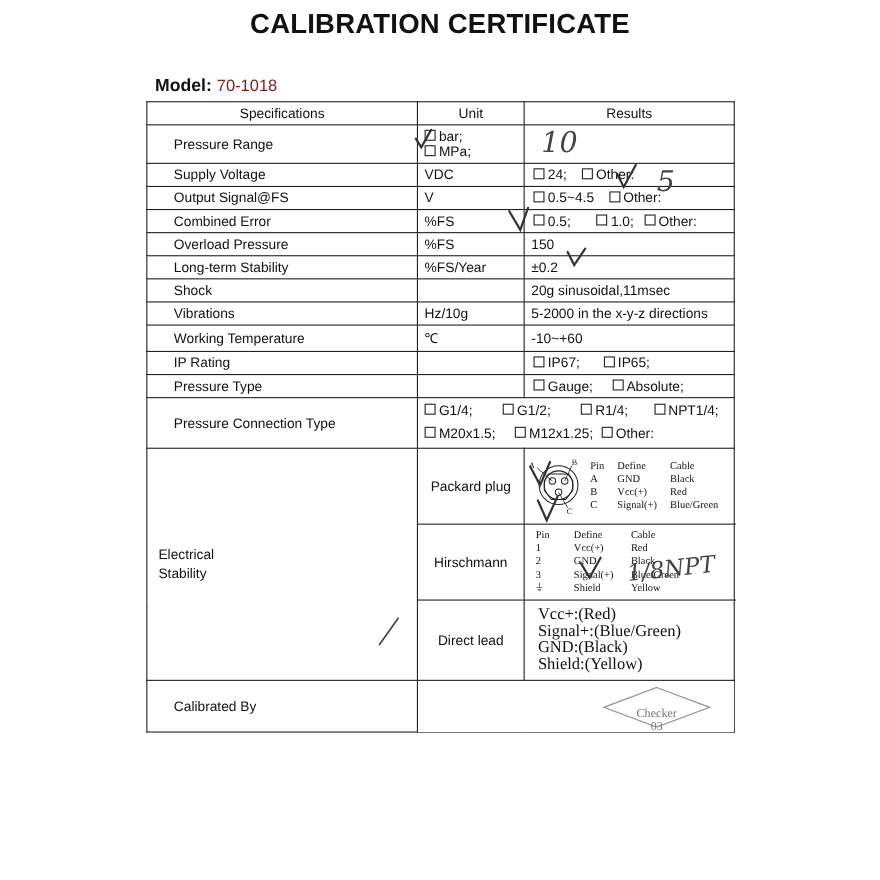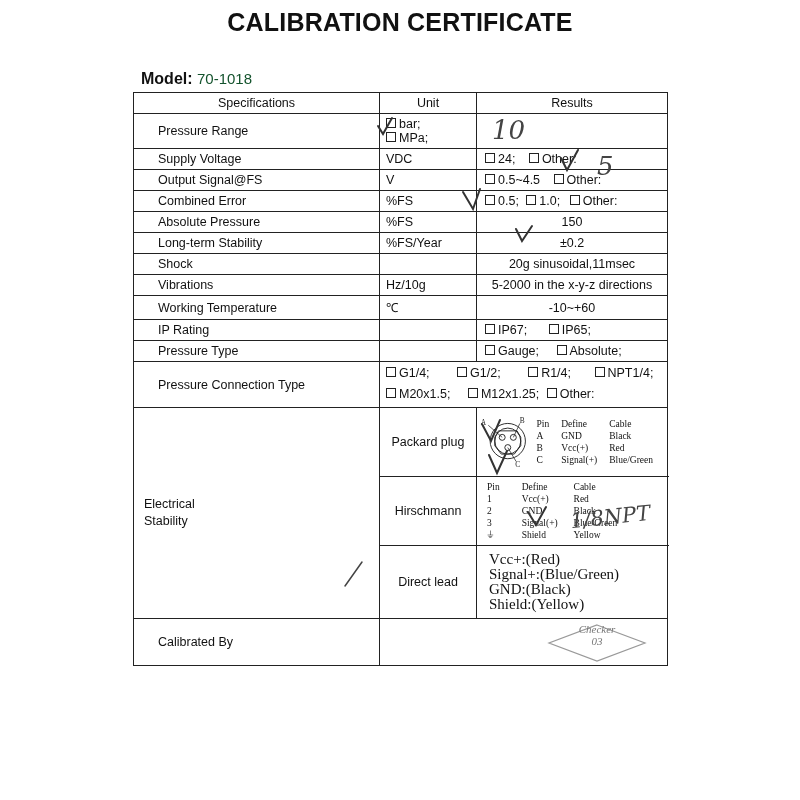--- a/index.html
+++ b/index.html
@@ -37,21 +37,21 @@
   }
   .modelrow {
     position: absolute;
     left: 141px; top: 70px;
     font-size: 16px;
     font-weight: bold;
   }
   .modelval {
     font-weight: normal;
     font-size: 15px;
-    color: #14532d;
+    color: #7f1d1d;
   }
   table.cert {
     position: absolute;
     left: 133px; top: 92px;
     width: 534px;
     border-collapse: collapse;
     table-layout: fixed;
   }
   table.cert td {
     border: 1px solid #222;
@@ -66,21 +66,21 @@
   .hdr td {
     text-align: center;
     font-size: 13px;
     padding-top: 5px;
     padding-bottom: 5px;
   }
   .spec-label {
     padding-left: 24px !important;
     font-size: 13px;
   }
-  .res-center { text-align: center; }
+  .res-center { text-align: left; }
   .res-left { text-align: left; padding-left: 8px !important; }
   .small { font-size: 11.5px; }
   .cb {
     display: inline-block;
     width: 8px; height: 8px;
     border: 1px solid #222;
     margin-right: 3px;
     vertical-align: 0px;
     background: #fff;
   }
@@ -129,23 +129,22 @@
     top: 4px;
     width: 100px;
     height: 40px;
     color: #777;
     font-family: "Liberation Serif", serif;
     font-size: 11px;
     text-align: center;
   }
   .checker .cktext {
     position: absolute;
-    left: 0; top: 0; width: 100px;
+    left: 0; top: 20px; width: 100px;
     line-height: 12px;
-    font-style: italic;
   }
   svg.overlay {
     position: absolute;
     left: 0; top: 0;
     width: 800px; height: 800px;
     pointer-events: none;
   }
 </style>
 </head>
 <body>
@@ -195,28 +194,28 @@
         <td class="small res-left">
           <span class="opt"><span class="cb"></span><span>0.5~4.5</span></span>
           <span class="opt"><span class="cb"></span><span>Other:</span></span>
         </td>
       </tr>
 
       <tr>
         <td class="spec-label">Combined Error</td>
         <td>%FS</td>
         <td class="small res-left">
-          <span class="opt" style="margin-right:4px"><span class="cb"></span><span>0.5;</span></span>
+          <span class="opt" style="margin-right:20px"><span class="cb"></span><span>0.5;</span></span>
           <span class="opt" style="margin-right:6px"><span class="cb"></span><span>1.0;</span></span>
           <span class="opt"><span class="cb"></span><span>Other:</span></span>
         </td>
       </tr>
 
       <tr>
-        <td class="spec-label">Absolute Pressure</td>
+        <td class="spec-label">Overload Pressure</td>
         <td>%FS</td>
         <td class="res-center">150</td>
       </tr>
 
       <tr>
         <td class="spec-label">Long-term Stability</td>
         <td>%FS/Year</td>
         <td class="res-center">±0.2</td>
       </tr>
 

